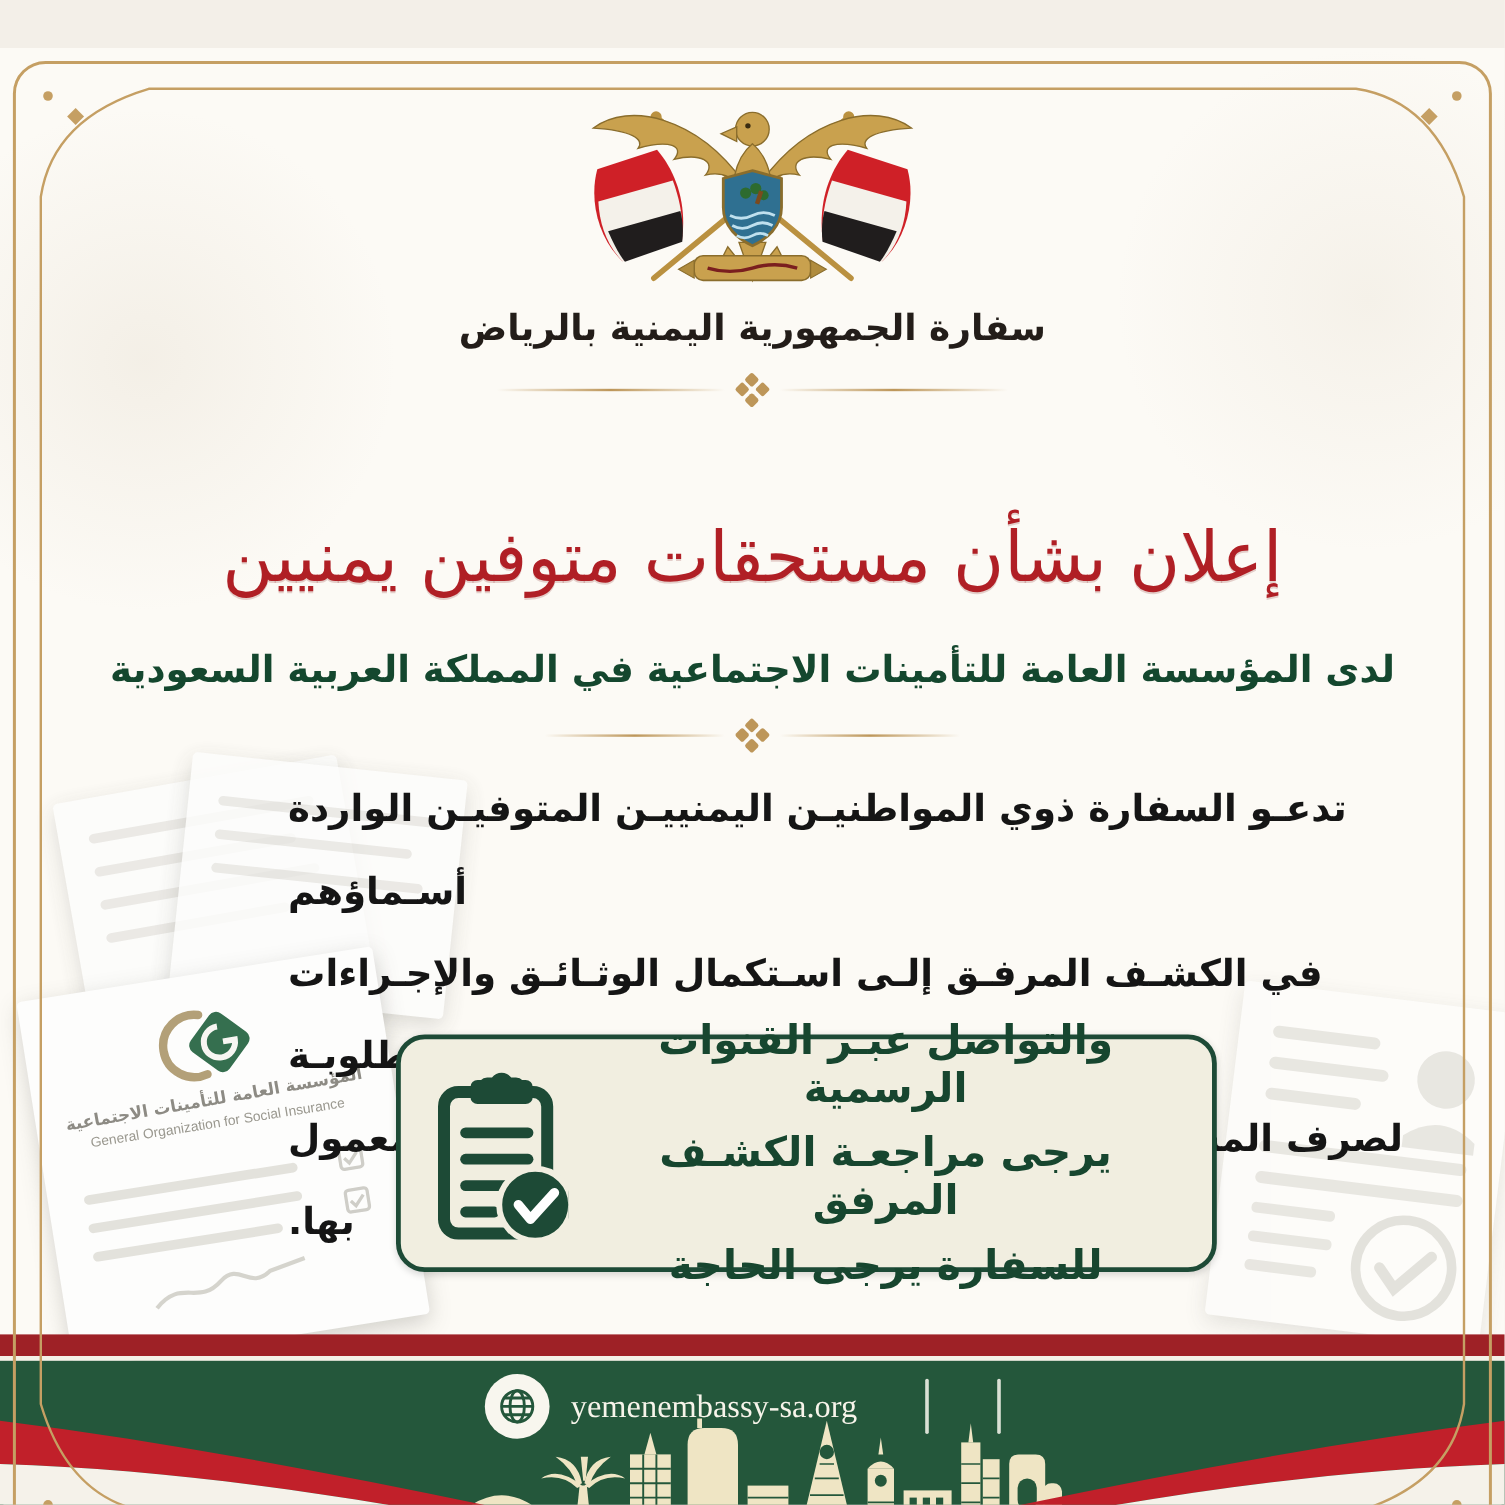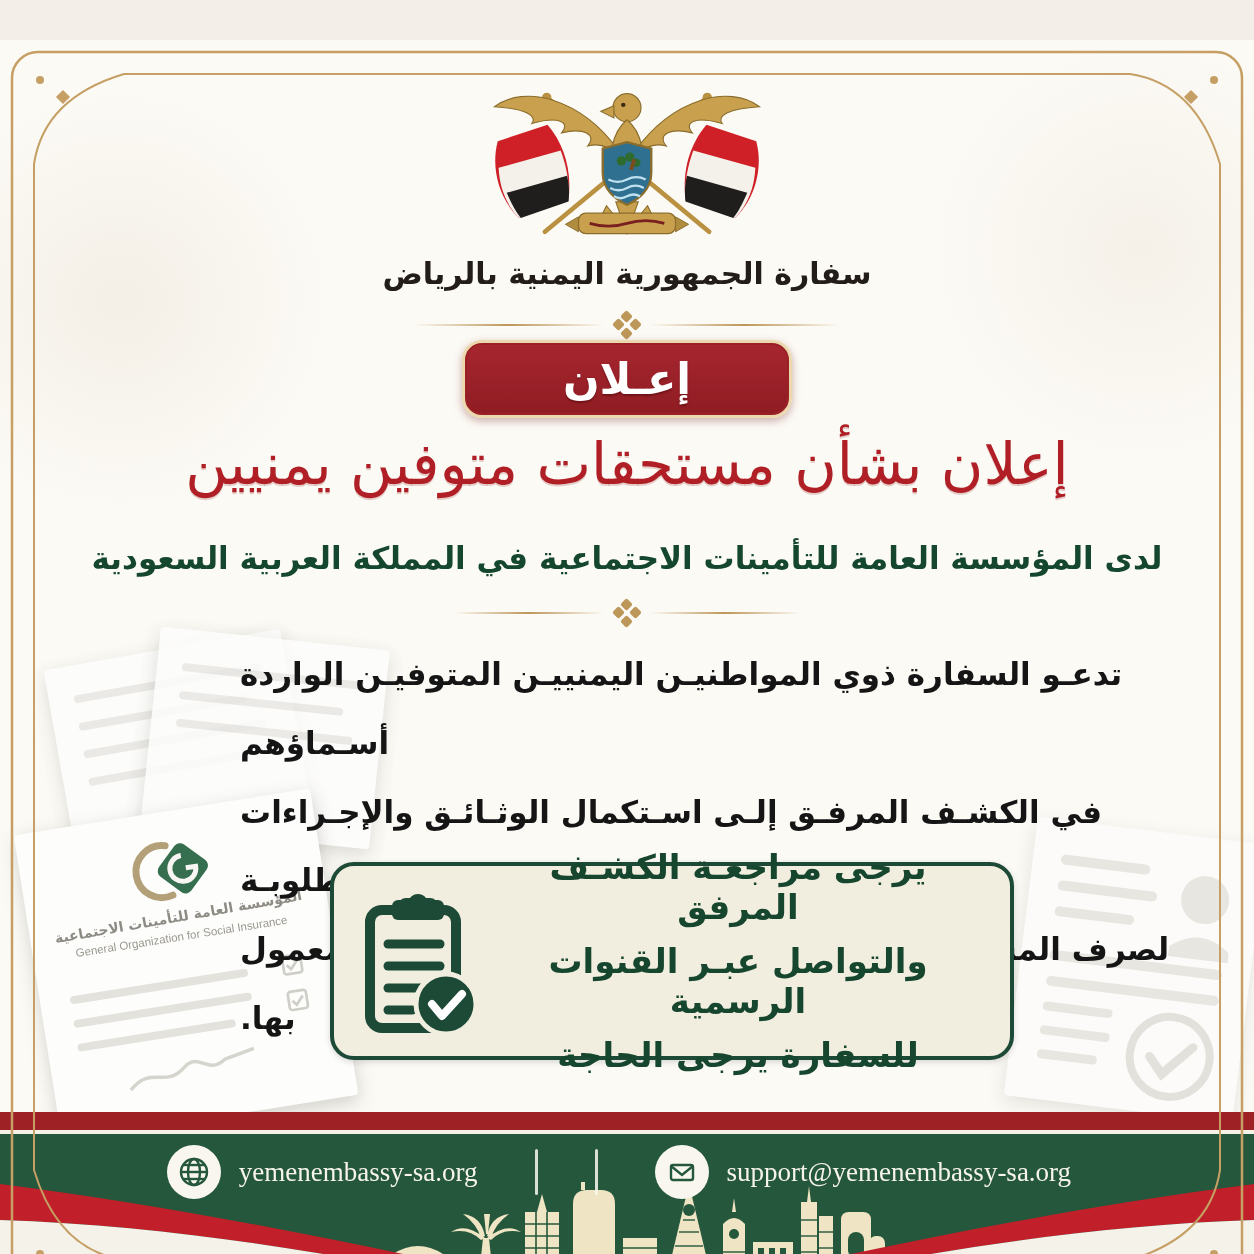--- a/index.html
+++ b/index.html
@@ -213,23 +213,20 @@
     <div class="line"></div>
     <div class="orn">
         <i></i>
         <i></i>
         <i></i>
         <i></i>
       </div>
     <div class="line"></div>
   </div>
 
-  <div class="badge">
-    <span>إعـلان</span>
-  </div>
 
   <div class="main-title">إعلان بشأن مستحقات متوفين يمنيين</div>
 
   <div class="sub-title">لدى المؤسسة العامة للتأمينات الاجتماعية في المملكة العربية السعودية</div>
 
   <div class="divider" id="divider-mid">
     <div class="line" style="width:150px"></div>
     <div class="orn">
         <i></i>
         <i></i>
@@ -310,22 +307,22 @@
       <g stroke="#1d4a36" stroke-width="9" stroke-linecap="round">
         <line x1="26" y1="52" x2="78" y2="52"></line>
         <line x1="26" y1="74" x2="78" y2="74"></line>
         <line x1="26" y1="96" x2="60" y2="96"></line>
         <line x1="26" y1="118" x2="50" y2="118"></line>
       </g>
       <circle cx="84" cy="112" r="30" fill="#1d4a36" stroke="#f1eee0" stroke-width="5"></circle>
       <path d="M70,112 l10,12 l20,-22" fill="none" stroke="#ffffff" stroke-width="8" stroke-linecap="round" stroke-linejoin="round"></path>
     </svg>
     <div class="notice-lines">
+      <div>والتواصل عبـر القنوات الرسمية</div>
       <div>يرجى مراجعـة الكشـف المرفق</div>
-      <div>والتواصل عبـر القنوات الرسمية</div>
       <div>للسفارة يرجى الحاجة</div>
     </div>
   </div>
 
   <div class="footer">
     <div class="stripe-red"></div>
     <div class="stripe-white"></div>
     <div class="green-bar"></div>
     <div class="beige-ground"></div>
 
@@ -420,29 +417,20 @@
             <ellipse cx="17" cy="17" rx="6" ry="13"></ellipse>
             <line x1="4" y1="17" x2="30" y2="17"></line>
             <line x1="6" y1="10" x2="28" y2="10"></line>
             <line x1="6" y1="24" x2="28" y2="24"></line>
           </svg>
         </span>
         <span class="txt">yemenembassy-sa.org</span>
       </div>
       <div class="contact-sep"></div>
       <div class="contact-sep"></div>
-      <div class="contact-item">
-        <span class="disc">
-          <svg width="32" height="32" viewBox="0 0 32 32" fill="none" stroke="#24573b" stroke-width="2.4">
-            <rect x="5" y="9" width="22" height="15" rx="2"></rect>
-            <path d="M5,10 L16,19 L27,10"></path>
-          </svg>
-        </span>
-        <span class="txt">support@yemenembassy-sa.org</span>
-      </div>
     </div>
 
     <svg class="ribbon left" viewBox="0 0 565 132" preserveAspectRatio="none">
       <path d="M0,22 C190,46 380,86 560,126 L542,134 C370,98 190,64 0,58 Z" fill="#c1202a"></path>
       <path d="M0,58 C190,64 370,98 542,134 L512,140 C350,114 180,100 0,92 Z" fill="#f5f2ea"></path>
       <path d="M0,92 C180,100 350,114 512,140 L470,146 C320,130 160,122 0,138 Z" fill="#1d1c1c"></path>
     </svg>
     <svg class="ribbon right" viewBox="0 0 565 132" preserveAspectRatio="none">
       <path d="M0,22 C190,46 380,86 560,126 L542,134 C370,98 190,64 0,58 Z" fill="#c1202a"></path>
       <path d="M0,58 C190,64 370,98 542,134 L512,140 C350,114 180,100 0,92 Z" fill="#f5f2ea"></path>

